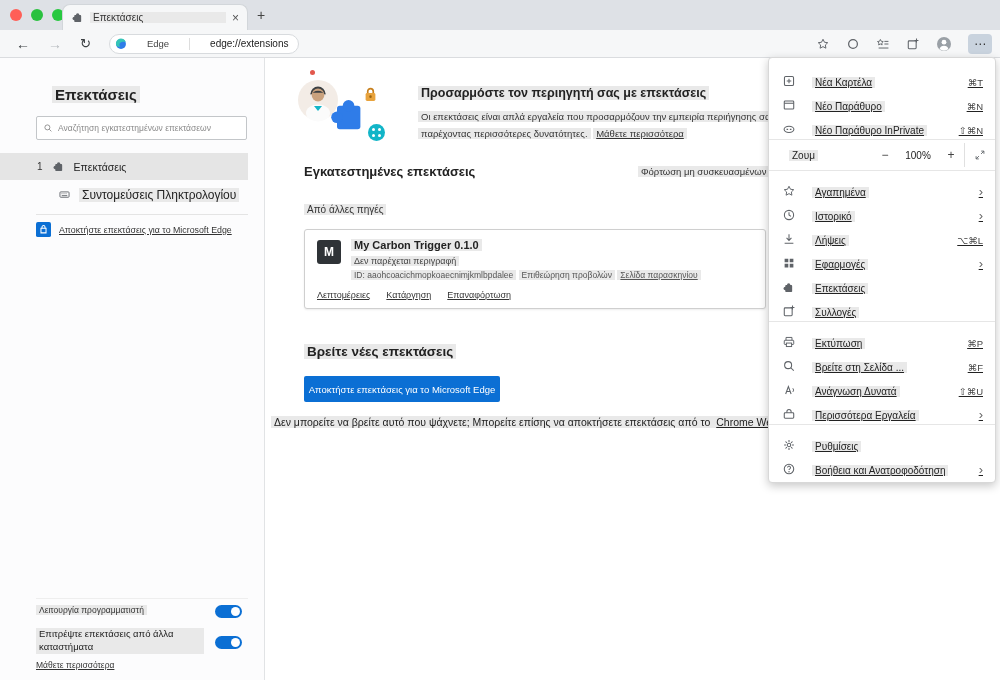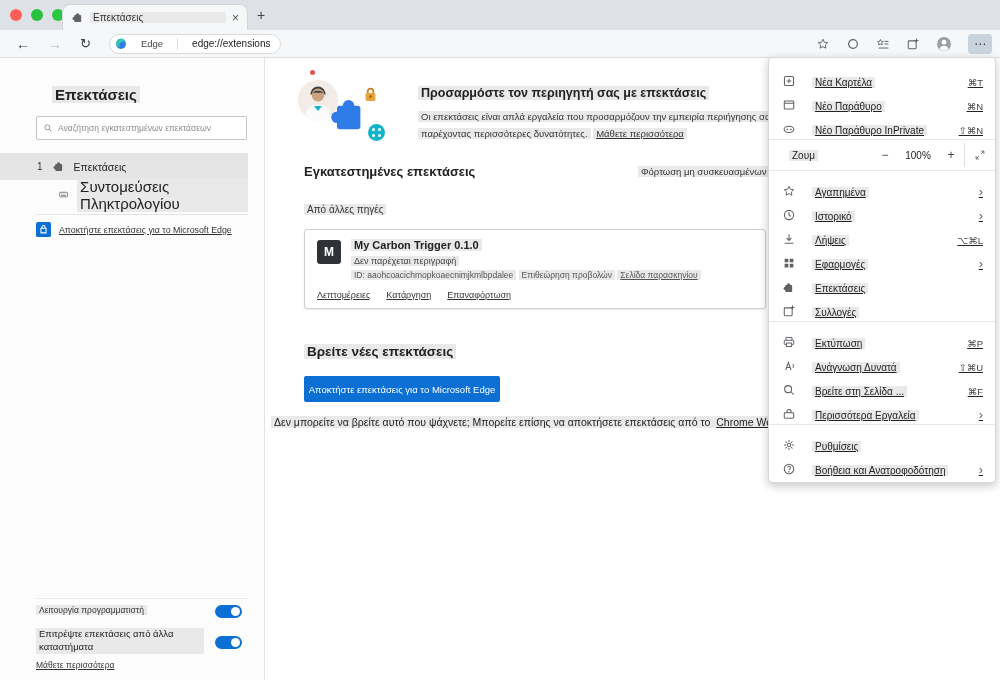--- a/index.html
+++ b/index.html
@@ -19,21 +19,21 @@
   .tab-close { font-size:12px; color:#555; cursor:default; }
   .newtab-btn { position:absolute; left:257px; top:7px; font-size:14px; color:#444; }
 
   
   .toolbar { position:absolute; top:30px; left:0; right:0; height:28px; background:#f6f7f8;
              border-bottom:1px solid #dadcdf; display:flex; align-items:center; }
   .navg { font-size:14px; color:#3c4043; }
   .navg.disabled { color:#b7bbbf; }
   .back{margin-left:16px;} .fwd{margin-left:18px;} .reload{margin-left:18px; font-size:13px;}
   .addressbar { margin-left:18px; height:20px; background:#fff; border:1px solid #d8dbde; border-radius:10px;
-                display:flex; align-items:center; padding:0 10px 0 5px; gap:14px; }
+                display:flex; align-items:center; padding:0 10px 0 5px; gap:20px; }
   .edge-label { font-size:9.5px; color:#444; }
   .addr-sep { width:1px; height:12px; background:#ddd; }
   .url { font-size:10px; color:#222; }
   .tool-icons { position:absolute; right:8px; top:0; height:28px; display:flex; align-items:center; gap:16px; }
   .menu-btn { width:24px; height:20px; background:#c9d3de; border-radius:4px; display:flex; align-items:center; justify-content:center; font-size:12px; color:#333; }
 
   
   .i { width:14px; height:14px; color:#5f6368; display:block; }
   .i13 { width:13px; height:13px; }
   .i12 { width:12px; height:12px; }
@@ -44,21 +44,21 @@
   .side-title { position:absolute; left:52px; top:28px; font-size:15px; font-weight:700; color:#222; }
   .search-box { position:absolute; left:36px; top:58px; width:211px; height:24px; background:#fff;
                 border:1px solid #c3c6c9; border-radius:2px; display:flex; align-items:center; padding:0 6px; gap:5px; }
   .search-box input { border:none; outline:none; flex:1; font-size:8.5px; font-family:inherit; background:transparent; }
   .search-box input::placeholder { color:#8a8a8a; }
   .nav-sel { position:absolute; left:0; top:95px; width:248px; height:27px; background:#e5e5e5;
              display:flex; align-items:center; padding-left:37px; gap:9px; }
   .nav-count { font-size:10px; color:#333; }
   .nav-label { font-size:10.5px; color:#222; }
   .nav-sub { position:absolute; left:0; top:124px; width:248px; height:25px; display:flex; align-items:center; padding-left:58px; gap:8px; }
-  .nav-sub .nav-label { font-size:15px; }
+  .nav-sub .nav-label { font-size:12px; }
   .side-div { position:absolute; left:36px; top:156px; width:212px; height:1px; background:#e4e4e4; }
   .store-row { position:absolute; left:36px; top:164px; width:214px; display:flex; align-items:center; gap:8px; }
   .store-link { font-size:8.8px; color:#333; text-decoration:underline; }
   .dev-row { position:absolute; left:36px; top:540px; width:212px; border-top:1px solid #eee; }
   .dev-label { font-size:8.5px; color:#333; }
   .allow-row { position:absolute; left:36px; top:570px; width:212px; }
   .allow-label { font-size:9.5px; color:#222; width:168px; line-height:1.35; display:block; }
   .allow-link { font-size:8.5px; color:#333; text-decoration:underline; }
   .toggle { position:absolute; right:6px; width:27px; height:13px; background:#0b6fd4; border-radius:7px; }
   .toggle .knob { position:absolute; right:2px; top:2px; width:9px; height:9px; border-radius:50%; background:#fff; }
@@ -471,38 +471,38 @@
         <svg class="i">
           <use href="#ic-print"></use>
         </svg>
       </span>
     <span class="ml chip">Εκτύπωση</span>
     <span class="ms">⌘P</span>
   </div>
   <div class="mrow">
     <span class="mi">
         <svg class="i">
+          <use href="#ic-find"></use>
+        </svg>
+      </span>
+    <span class="ml chip">Βρείτε στη Σελίδα ...</span>
+    <span class="ms">⌘F</span>
+  </div>
+  <div class="mrow">
+    <span class="mi">
+        <svg class="i">
           <use href="#ic-readaloud"></use>
         </svg>
       </span>
     <span class="ml chip">Ανάγνωση Δυνατά</span>
     <span class="ms">⇧⌘U</span>
   </div>
   <div class="mrow">
     <span class="mi">
         <svg class="i">
-          <use href="#ic-find"></use>
-        </svg>
-      </span>
-    <span class="ml chip">Βρείτε στη Σελίδα ...</span>
-    <span class="ms">⌘F</span>
-  </div>
-  <div class="mrow">
-    <span class="mi">
-        <svg class="i">
           <use href="#ic-tools"></use>
         </svg>
       </span>
     <span class="ml chip">Περισσότερα Εργαλεία</span>
     <span class="mc">›</span>
   </div>
   <div class="mdiv"></div>
   <div class="mrow">
     <span class="mi">
         <svg class="i">

